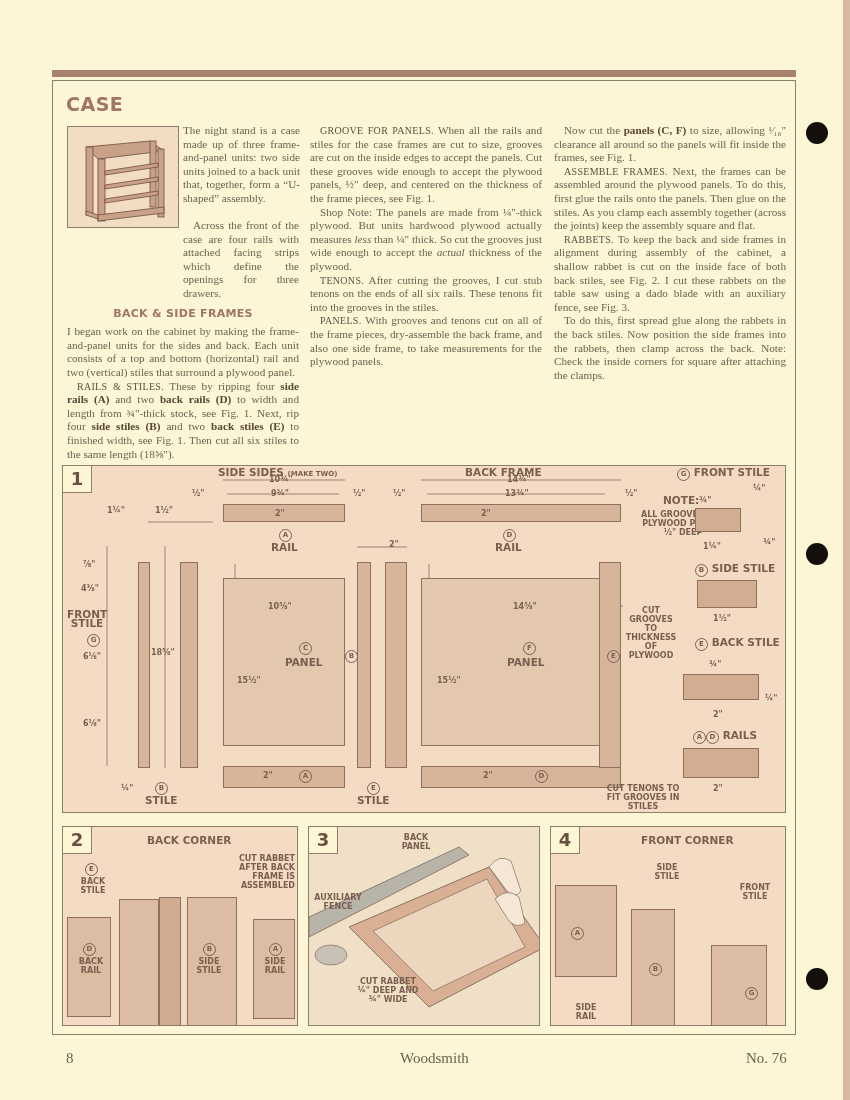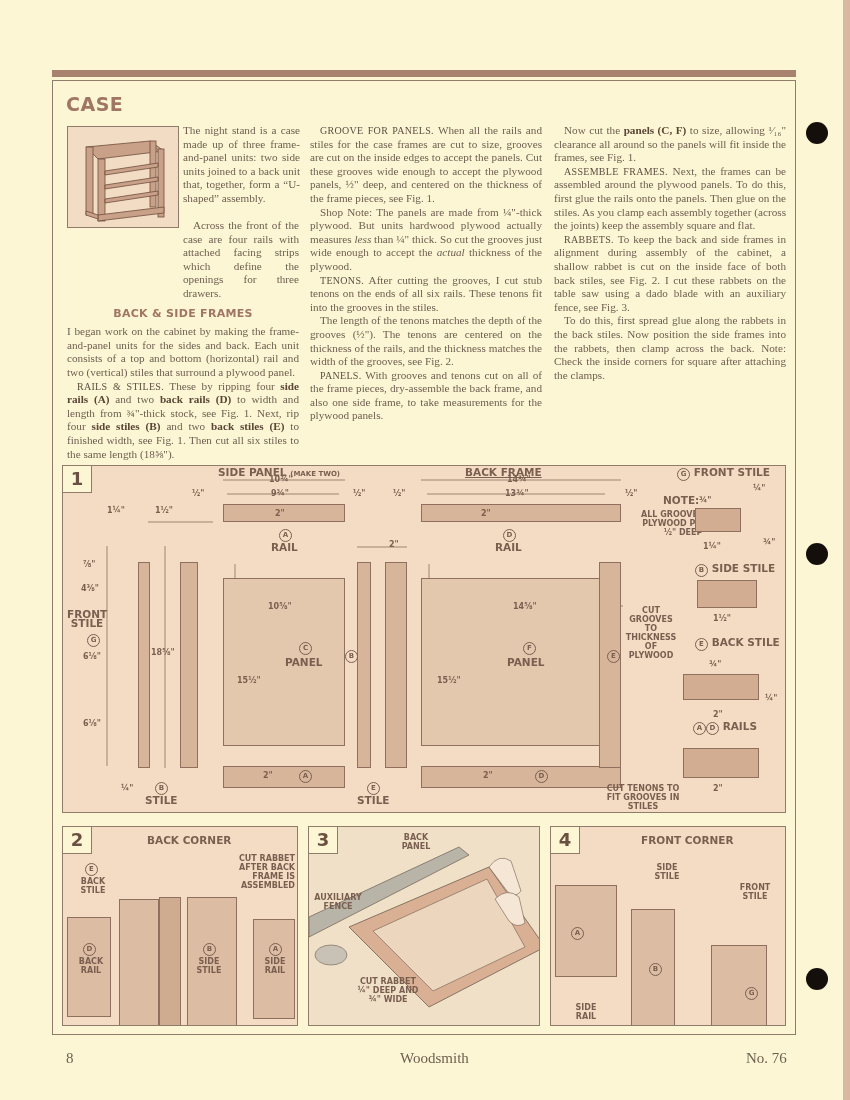--- a/index.html
+++ b/index.html
@@ -63,21 +63,20 @@
   <p style="margin-left:116px;">Across the front of the case are four rails with attached facing strips which define the openings for three drawers.</p>
   <div class="sub">BACK &amp; SIDE FRAMES</div>
   <p class="noind">I began work on the cabinet by making the frame-and-panel units for the sides and back. Each unit consists of a top and bottom (horizontal) rail and two (vertical) stiles that surround a plywood panel.</p>
   <p><span class="sc">RAILS &amp; STILES.</span><span> These by ripping four </span><b>side rails (A)</b><span> and two </span><b>back rails (D)</b><span> to width and length from ¾"-thick stock, see Fig. 1. Next, rip four </span><b>side stiles (B)</b><span> and two </span><b>back stiles (E)</b><span> to finished width, see Fig. 1. Then cut all six stiles to the same length (18⅝").</span></p>
 </div>
 
 <div class="col" style="left:310px;top:124px;width:232px;">
   <p><span class="sc">GROOVE FOR PANELS.</span><span> When all the rails and stiles for the case frames are cut to size, grooves are cut on the inside edges to accept the panels. Cut these grooves wide enough to accept the plywood panels, ½" deep, and centered on the thickness of the frame pieces, see Fig. 1.</span></p>
   <p><span>Shop Note: The panels are made from ¼"-thick plywood. But units hardwood plywood actually measures </span><i>less</i><span> than ¼" thick. So cut the grooves just wide enough to accept the </span><i>actual</i><span> thickness of the plywood.</span></p>
   <p><span class="sc">TENONS.</span><span> After cutting the grooves, I cut stub tenons on the ends of all six rails. These tenons fit into the grooves in the stiles.</span></p>
-  <p>The length of the tenons matches the depth of the grooves (½"). The tenons are centered on the thickness of the rails, and the thickness matches the width of the grooves, see Fig. 2.</p>
   <p><span class="sc">PANELS.</span><span> With grooves and tenons cut on all of the frame pieces, dry-assemble the back frame, and also one side frame, to take measurements for the plywood panels.</span></p>
 </div>
 
 <div class="col" style="left:554px;top:124px;width:232px;">
   <p><span>Now cut the </span><b>panels (C, F)</b><span> to size, allowing ¹⁄₁₆" clearance all around so the panels will fit inside the frames, see Fig. 1.</span></p>
   <p><span class="sc">ASSEMBLE FRAMES.</span><span> Next, the frames can be assembled around the plywood panels. To do this, first glue the rails onto the panels. Then glue on the stiles. As you clamp each assembly together (across the joints) keep the assembly square and flat.</span></p>
   <p><span class="sc">RABBETS.</span><span> To keep the back and side frames in alignment during assembly of the cabinet, a shallow rabbet is cut on the inside face of both back stiles, see Fig. 2. I cut these rabbets on the table saw using a dado blade with an auxiliary fence, see Fig. 3.</span></p>
   <p>To do this, first spread glue along the rabbets in the back stiles. Now position the side frames into the rabbets, then clamp across the back. Note: Check the inside corners for square after attaching the clamps.</p>
 </div>
 
@@ -107,22 +106,22 @@
   <div class="panel" style="left:160px;top:112px;width:122px;height:168px;"></div>
   <div class="wood" style="left:160px;top:300px;width:122px;height:22px;"></div>
   <div class="wood" style="left:294px;top:96px;width:14px;height:206px;"></div>
 
   <div class="wood" style="left:358px;top:38px;width:200px;height:18px;"></div>
   <div class="wood" style="left:322px;top:96px;width:22px;height:206px;"></div>
   <div class="panel" style="left:358px;top:112px;width:200px;height:168px;"></div>
   <div class="wood" style="left:358px;top:300px;width:200px;height:22px;"></div>
   <div class="wood" style="left:536px;top:96px;width:22px;height:206px;"></div>
 
-  <div class="lbl hdr" style="left:155px;top:2px;"><span>SIDE PANEL</span> <span style="font-size:7px">(MAKE TWO)</span></div>
-  <div class="lbl hdr" style="left:402px;top:2px;text-decoration:underline;">BACK FRAME</div>
+  <div class="lbl hdr" style="left:155px;top:2px;"><span>SIDE SIDES</span> <span style="font-size:7px">(MAKE TWO)</span></div>
+  <div class="lbl hdr" style="left:402px;top:2px;">BACK FRAME</div>
   <div class="lbl" style="left:206px;top:9px;">10¾"</div>
   <div class="lbl" style="left:208px;top:23px;">9¾"</div>
   <div class="lbl" style="left:129px;top:23px;">½"</div>
   <div class="lbl" style="left:290px;top:23px;">½"</div>
   <div class="lbl" style="left:212px;top:43px;">2"</div>
   <div class="lbl" style="left:44px;top:40px;">1¼"</div>
   <div class="lbl" style="left:92px;top:40px;">1½"</div>
   <div class="lbl" style="left:216px;top:63px;"><span class="circ">A</span></div>
   <div class="lbl hdr" style="left:208px;top:77px;">RAIL</div>
   <div class="lbl" style="left:20px;top:94px;">⅞"</div>
@@ -171,21 +170,21 @@
   <div class="lbl" style="left:700px;top:72px;">¾"</div>
   <div class="lbl" style="left:640px;top:76px;">1¼"</div>
   <div class="lbl hdr" style="left:632px;top:98px;"><span class="circ">B</span> <span>SIDE STILE</span></div>
   <div class="wood" style="left:634px;top:114px;width:60px;height:28px;background:#d2ad92;"></div>
   <div class="lbl" style="left:650px;top:148px;">1½"</div>
   <div class="lbl hdr" style="left:632px;top:172px;"><span class="circ">E</span> <span>BACK STILE</span></div>
   <div class="wood" style="left:620px;top:208px;width:76px;height:26px;background:#d2ad92;"></div>
   <div class="lbl" style="left:646px;top:194px;">¾"</div>
   <div class="lbl" style="left:702px;top:228px;">¼"</div>
   <div class="lbl" style="left:650px;top:244px;">2"</div>
-  <div class="lbl hdr" style="left:630px;top:256px;"><span class="circ">A</span><span class="circ">D</span> <span>RAILS</span></div>
+  <div class="lbl hdr" style="left:630px;top:265px;"><span class="circ">A</span><span class="circ">D</span> <span>RAILS</span></div>
   <div class="wood" style="left:620px;top:282px;width:76px;height:30px;background:#d2ad92;"></div>
   <div class="lbl" style="left:650px;top:318px;">2"</div>
 </div>
 
 <div class="fig" style="left:62px;top:826px;width:236px;height:200px;">
   <div class="fignum">2</div>
   <div class="lbl hdr" style="left:84px;top:9px;">BACK CORNER</div>
   <div class="lbl" style="left:148px;top:27px;white-space:normal;width:84px;text-align:right;">CUT RABBET AFTER BACK FRAME IS ASSEMBLED</div>
   <div class="wood" style="left:56px;top:72px;width:40px;height:130px;background:#dcbca2;"></div>
   <div class="wood" style="left:96px;top:70px;width:22px;height:132px;background:#cfab90;"></div>

